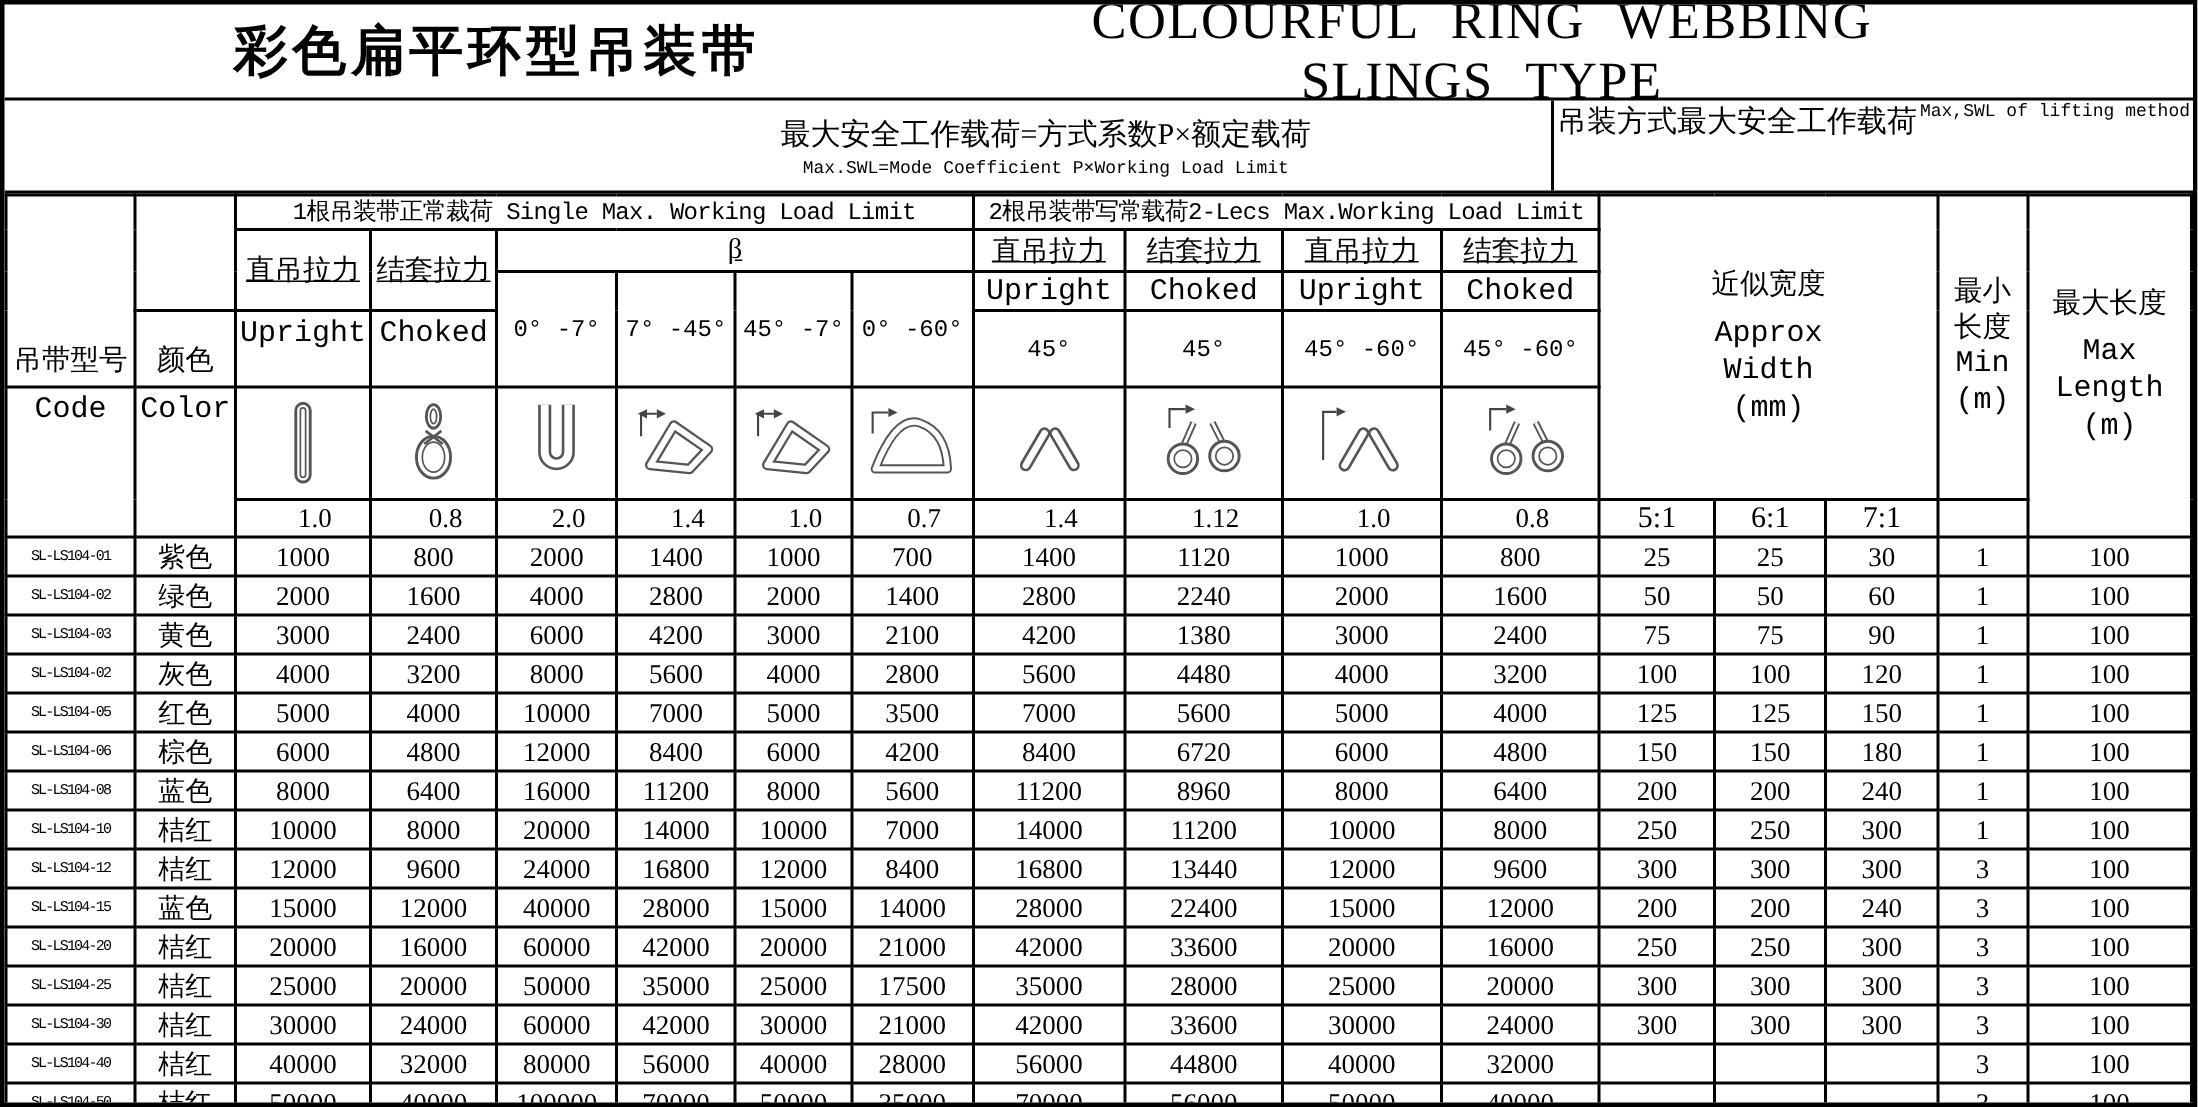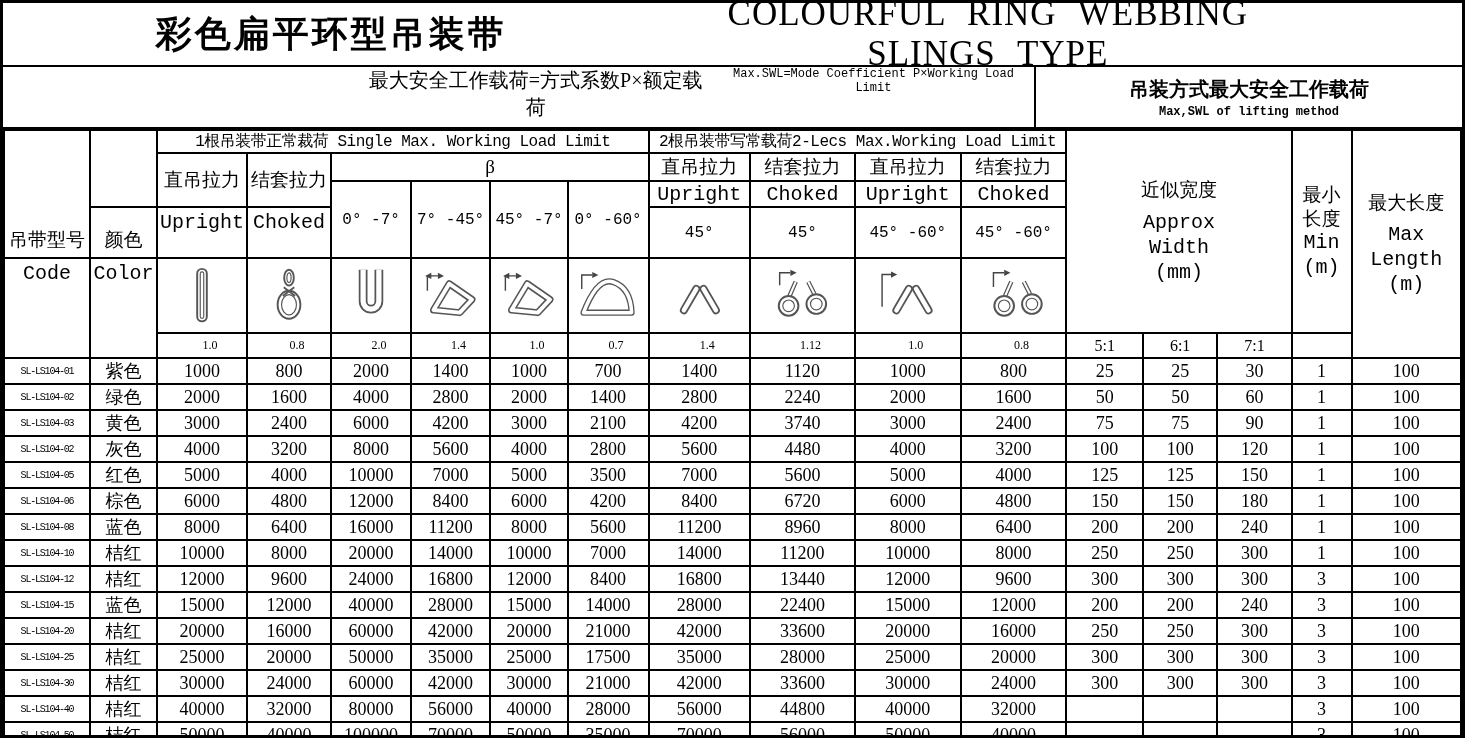--- a/index.html
+++ b/index.html
@@ -10,39 +10,39 @@
   }
   
   .title-row{height:64px;box-sizing:border-box;border-bottom:2px solid #000;
     display:flex;align-items:center;}
   .title-zh{width:45%;text-align:center;font-size:36px;font-weight:bold;letter-spacing:3px;}
   .title-en{width:45%;text-align:center;font-size:35px;letter-spacing:1px;word-spacing:12px;
     font-family:"Liberation Serif","DejaVu Serif",serif;}
   
   .banner-row{height:62px;box-sizing:border-box;border-bottom:2px solid #000;display:flex;}
   .banner-left{width:70.8%;box-sizing:border-box;border-right:2px solid #000;
-    text-align:center;padding-left:24.5%;display:flex;flex-direction:row;justify-content:center;gap:2px;}
-  .banner-right{flex:1;text-align:center;display:flex;flex-direction:column;justify-content:center;gap:2px;font-weight:bold;}
+    text-align:center;padding-left:24.5%;display:flex;flex-direction:column;justify-content:center;gap:2px;}
+  .banner-right{flex:1;text-align:center;display:flex;flex-direction:row;justify-content:center;gap:2px;}
   .b-zh{font-size:20px;}
   .b-en{font-size:12px;font-family:"Liberation Mono","DejaVu Sans Mono",monospace;}
   
   table{width:100%;height:606px;border-collapse:collapse;table-layout:fixed;}
   td{border:2px solid #000;text-align:center;vertical-align:middle;padding:0;overflow:hidden;}
-  tr.h1{height:20px;} tr.h2{height:26px;} tr.h3{height:26px;}
+  tr.h1{height:20px;} tr.h2{height:26px;text-decoration:underline;} tr.h3{height:26px;}
   tr.h4{height:51px;} tr.h5{height:75px;} tr.h6{height:25px;}
   tbody tr{height:25.5px;}
   .sec-title{font-size:16px;font-family:"Liberation Mono","DejaVu Sans Mono",monospace;letter-spacing:-0.5px;}
   .zh-big{font-size:19px;}
   .en-mono{font-size:20px;font-family:"Liberation Mono","DejaVu Sans Mono",monospace;}
   .beta-cell{font-size:19px;}
   .angle-cell{font-size:16px;font-family:"Liberation Mono","DejaVu Sans Mono",monospace;}
   td.vbottom{vertical-align:bottom;padding-bottom:4px;}
   td.vtop{vertical-align:top;padding-top:3px;}
-  .coef-cell{font-size:12px;padding-left:16px;}
-  .ratio-cell{font-size:16px;}
+  .coef-cell{font-size:18px;padding-left:16px;}
+  .ratio-cell{font-size:20px;}
   .stack div{line-height:1.25;}
   .stack .gap{height:8px;}
   .num-cell{font-size:18px;}
   .code-cell{font-size:10px;font-family:"Liberation Mono","DejaVu Sans Mono",monospace;letter-spacing:-1.2px;}
   .zh-cell{font-size:18px;margin-left:24px;}
   .icon-cell svg{display:block;margin:0 auto;}
 </style>
 </head>
 <body>
 
@@ -296,21 +296,21 @@
         <tr>
           <td class="code-cell">SL-LS104-03</td>
           <td class="zh-cell">黄色</td>
           <td class="num-cell">3000</td>
           <td class="num-cell">2400</td>
           <td class="num-cell">6000</td>
           <td class="num-cell">4200</td>
           <td class="num-cell">3000</td>
           <td class="num-cell">2100</td>
           <td class="num-cell">4200</td>
-          <td class="num-cell">3740</td>
+          <td class="num-cell">1380</td>
           <td class="num-cell">3000</td>
           <td class="num-cell">2400</td>
           <td class="num-cell">75</td>
           <td class="num-cell">75</td>
           <td class="num-cell">90</td>
           <td class="num-cell">1</td>
           <td class="num-cell">100</td>
         </tr>
         <tr>
           <td class="code-cell">SL-LS104-02</td>

